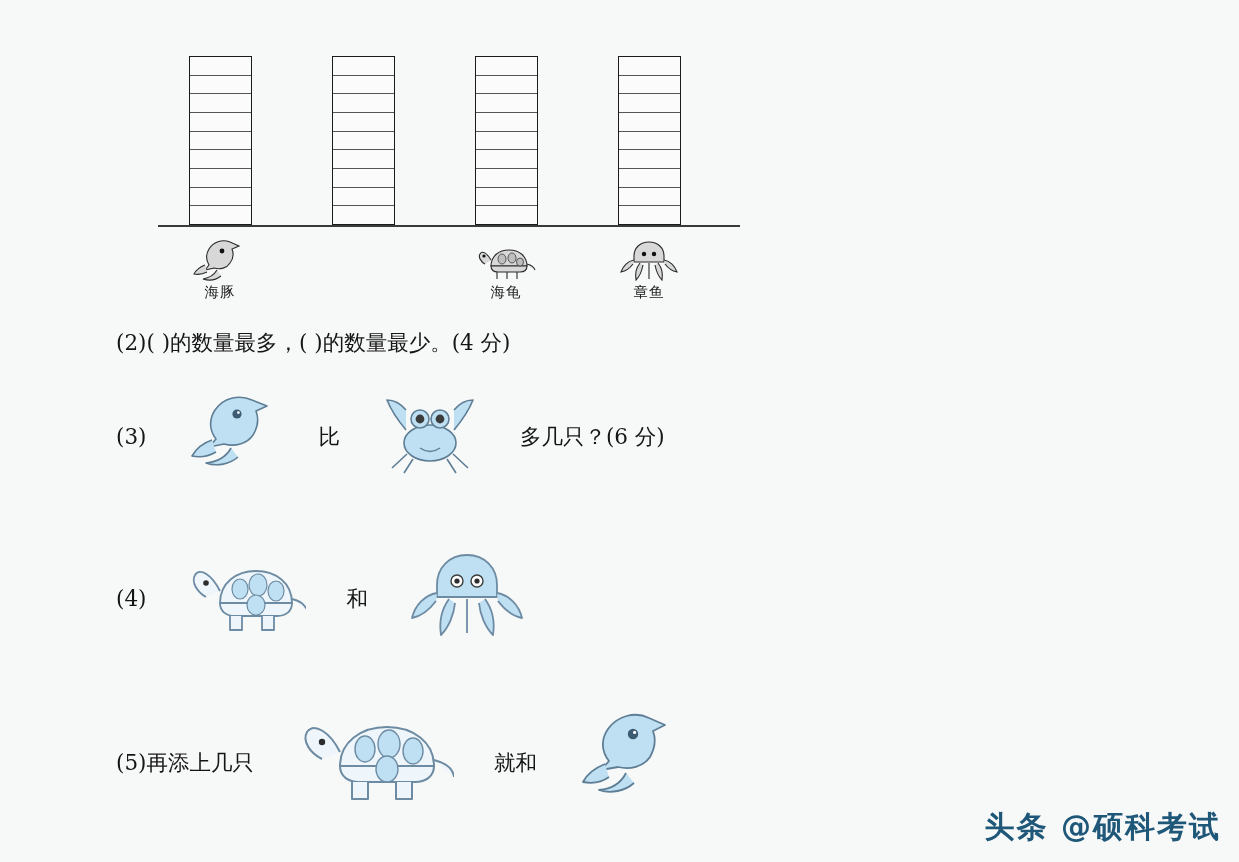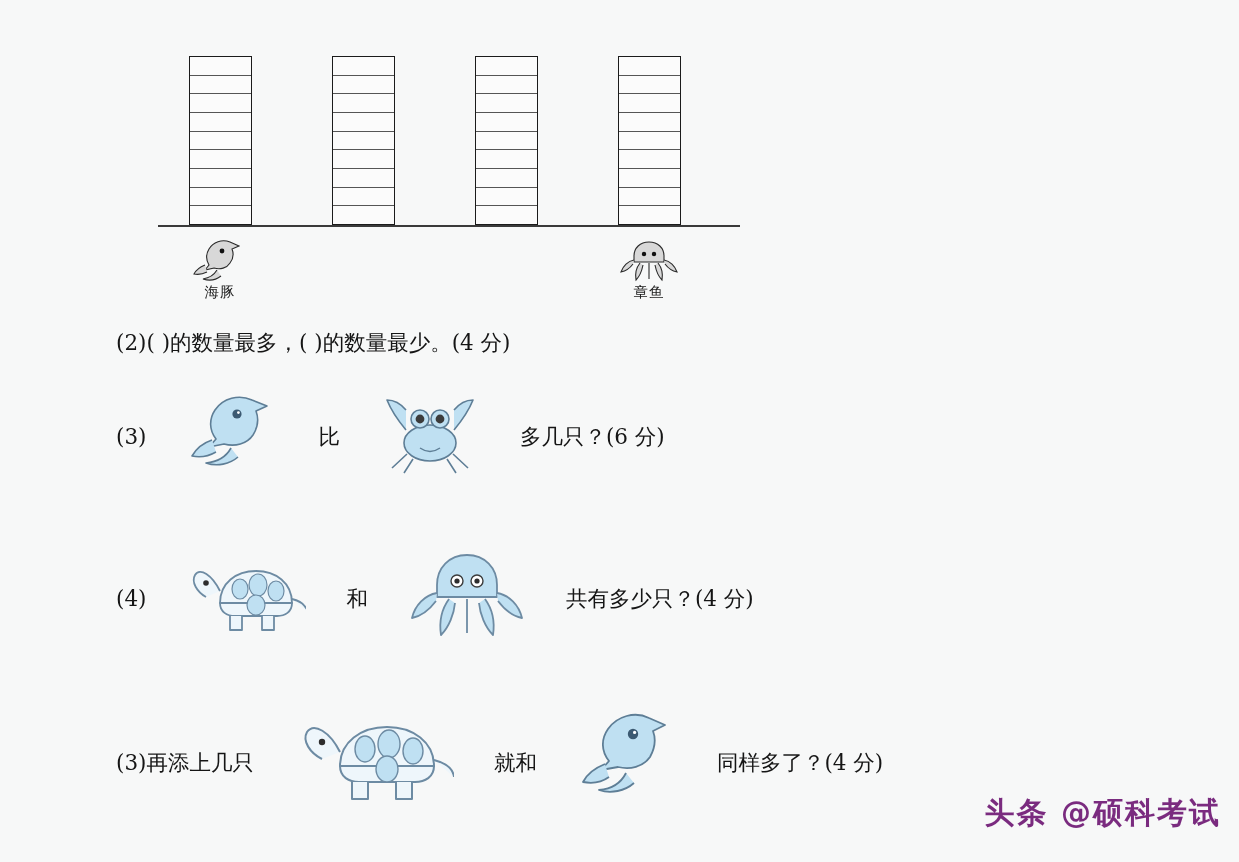--- a/index.html
+++ b/index.html
@@ -82,25 +82,25 @@
 
   .inline-pic {
     display: inline-block;
     vertical-align: middle;
   }
 
   
   #watermark {
     position: absolute;
     right: 18px;
-    bottom: 28px;
+    bottom: 14px;
     font-family: "DejaVu Sans", sans-serif;
     font-size: 30px;
     font-weight: bold;
-    color: #701a75;
+    color: #0c4a6e;
     letter-spacing: 2px;
     opacity: 0.92;
   }
 </style>
 </head>
 <body>
 
 <div id="chart-area">
 
   <div class="bar-column" style="left:189px; top:56px; width:63px; height:169px;">
@@ -159,20 +159,38 @@
         <path d="M41 6c-8-3-17 0-21 7-3 5-3 11 0 16l-4 5 9-2c6 2 13 0 16-5 3-4 4-9 2-14l7-3z"></path>
         <path d="M16 29c-5 2-9 5-11 9 5 1 9 0 13-2"></path>
         <path d="M28 34c-3 5-8 8-14 9 6 2 13 1 18-3"></path>
       </g>
       <circle cx="33" cy="15" r="2.4" fill="#111"></circle>
     </svg>
     <span class="cat-label">海豚</span>
   </div>
 
 
+  <div class="cat-group" style="left:446px; top:236px;">
+    <svg class="cat-icon" viewBox="0 0 62 46">
+      <g fill="#d8d8d8" stroke="#2a2a2a" stroke-width="1.1">
+        <path d="M16 30c0-10 8-16 18-16s18 6 18 16z"></path>
+        <path d="M16 30h36c0 4-3 6-7 6H23c-4 0-7-2-7-6z"></path>
+        <path d="M16 24c-4-7-9-10-11-6-2 3 1 8 5 10"></path>
+        <path d="M22 36v7M32 36v7M42 36v7"></path>
+        <path d="M52 28c4 1 7 3 8 6"></path>
+      </g>
+      <g fill="#bfbfbf" stroke="#3a3a3a" stroke-width="0.8">
+        <ellipse cx="27" cy="23" rx="4" ry="5"></ellipse>
+        <ellipse cx="37" cy="22" rx="4" ry="5"></ellipse>
+        <ellipse cx="45" cy="26" rx="3.5" ry="4"></ellipse>
+      </g>
+      <circle cx="9" cy="20" r="1.6" fill="#111"></circle>
+    </svg>
+    <span class="cat-label">海龟</span>
+  </div>
 
   <div class="cat-group" style="left:589px; top:236px;">
     <svg class="cat-icon" viewBox="0 0 62 46">
       <g fill="#d8d8d8" stroke="#2a2a2a" stroke-width="1.1">
         <path d="M31 6c-9 0-15 6-15 14v6h30v-6c0-8-6-14-15-14z"></path>
         <path d="M16 24c-6 1-11 6-13 12 5-1 9-4 12-8"></path>
         <path d="M22 27c-4 5-5 11-4 17 4-4 6-10 7-15"></path>
         <path d="M40 27c4 5 5 11 4 17-4-4-6-10-7-15"></path>
         <path d="M46 24c6 1 11 6 13 12-5-1-9-4-12-8"></path>
         <path d="M31 27v16"></path>
@@ -258,25 +276,24 @@
         <path d="M89 48c12 2 22 12 25 25-10-2-18-9-24-17"></path>
         <path d="M59 54v34"></path>
       </g>
       <circle cx="49" cy="36" r="6" fill="#ffffff" stroke="#3c3c3c" stroke-width="1.4"></circle>
       <circle cx="69" cy="36" r="6" fill="#ffffff" stroke="#3c3c3c" stroke-width="1.4"></circle>
       <circle cx="49" cy="36" r="2.6" fill="#2d2d2d"></circle>
       <circle cx="69" cy="36" r="2.6" fill="#2d2d2d"></circle>
     </svg>
   </span>
   <span class="gap-md"></span>
-  <span class="qtext">共有多少只？(4 分)</span>
 </div>
 
 <div class="qline" style="left:116px; top:700px;">
-  <span class="qtext">(3)再添上几只</span>
+  <span class="qtext">(5)再添上几只</span>
   <span class="gap-md"></span>
   <span class="inline-pic">
     <svg width="160" height="118" viewBox="0 0 160 118">
       <g fill="#eef6fb" stroke="#6d8ba3" stroke-width="2" stroke-linejoin="round">
         <path d="M46 66c0-24 21-39 47-39s47 15 47 39z"></path>
         <path d="M46 66h94c0 11-9 16-19 16H65c-10 0-19-5-19-16z"></path>
         <path d="M46 52C36 32 20 22 13 32c-5 9 3 21 15 27"></path>
         <path d="M58 82v17h16V82M102 82v17h16V82"></path>
         <path d="M140 60c12 3 19 9 20 17"></path>
       </g>
@@ -297,16 +314,15 @@
       <g fill="#bfe0f2" stroke="#5e7e96" stroke-width="1.8" stroke-linejoin="round">
         <path d="M72 14c-14-7-32-2-41 11-7 10-7 22 1 32l-8 9 17-3c12 3 25 0 32-10 5-9 6-18 3-26l12-6z"></path>
         <path d="M28 60c-10 4-18 10-22 18 10 2 19 0 26-5"></path>
         <path d="M49 69c-5 10-15 16-27 17 12 4 26 1 35-7"></path>
       </g>
       <circle cx="56" cy="30" r="5.2" fill="#3c5a72"></circle>
       <circle cx="57.6" cy="28.4" r="1.6" fill="#ffffff"></circle>
     </svg>
   </span>
   <span class="gap-md"></span>
-  <span class="qtext">同样多了？(4 分)</span>
 </div>
 
 <div id="watermark">头条 @硕科考试</div>
 
 </body></html>

